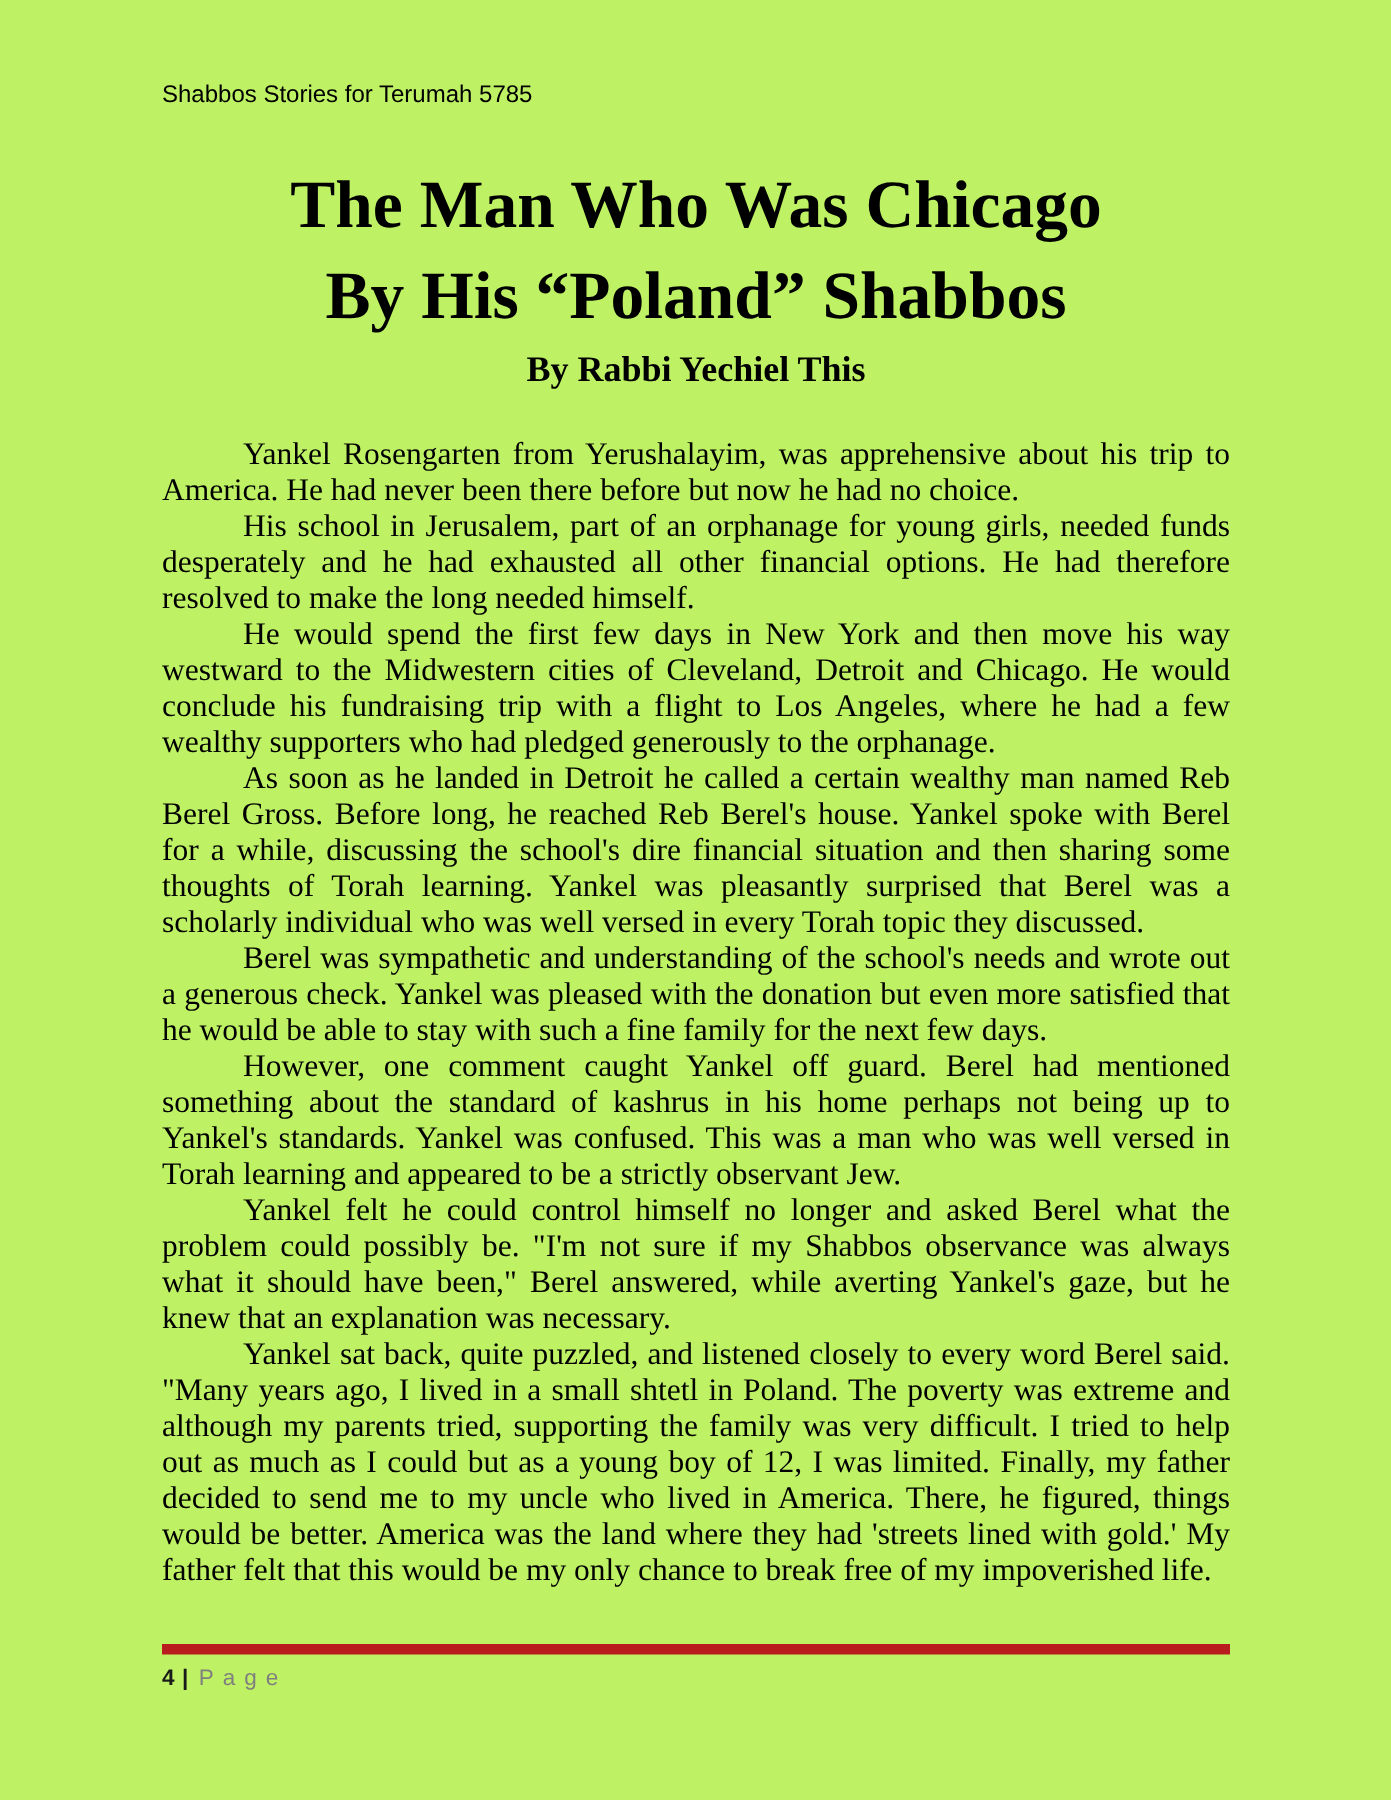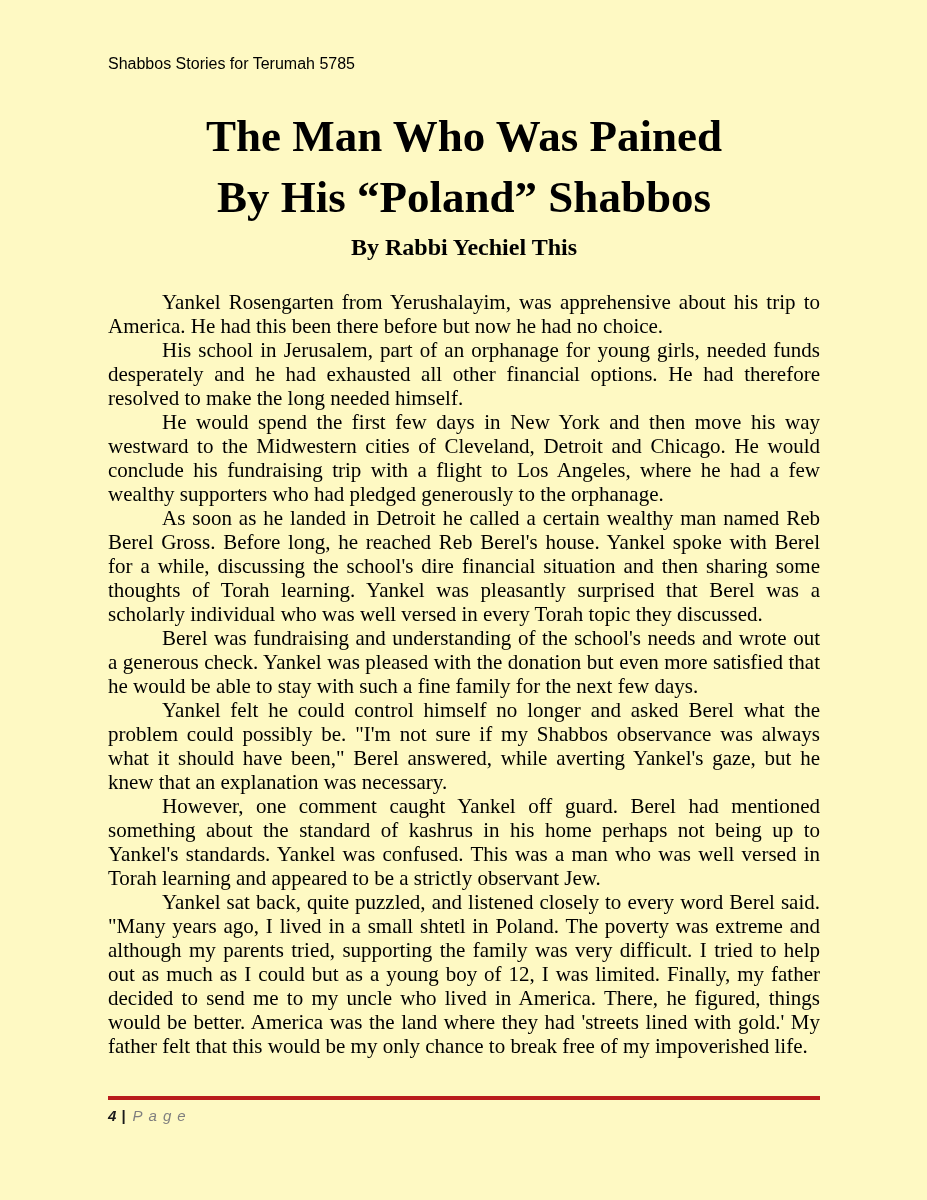--- a/index.html
+++ b/index.html
@@ -4,21 +4,21 @@
 <style>
   html, body {
     margin: 0;
     padding: 0;
     background: #ffffff;
   }
   .page {
     position: relative;
     width: 927px;
     height: 1200px;
-    background: #fef9c3;
+    background: #bef264;
     overflow: hidden;
     font-family: "Liberation Serif", serif;
     color: #000000;
   }
   .doc-header {
     position: absolute;
     left: 108px;
     top: 55px;
     font-family: "Liberation Sans", sans-serif;
     font-size: 16px;
@@ -59,26 +59,25 @@
   }
   .body-text p {
     margin: 0;
     text-indent: 54px;
   }
   .doc-footer {
     position: absolute;
     left: 108px;
     top: 1096px;
     width: 712px;
-    border-top: 4px solid #b91c1c;
+    border-top: 7px solid #b91c1c;
     padding-top: 7px;
     font-family: "Liberation Sans", sans-serif;
     font-size: 15px;
     white-space: nowrap;
-    font-style: italic;
   }
   .doc-footer .page-num {
     font-weight: bold;
     color: #1a1a1a;
   }
   .doc-footer .sep {
     font-weight: bold;
     color: #1a1a1a;
     margin: 0 7px 0 5px;
   }
@@ -89,34 +88,34 @@
 </style>
 </head>
 <body>
 
 <div class="page">
 
   <div class="doc-header">Shabbos Stories for Terumah 5785</div>
 
   <div class="title-block">
     <h1 class="doc-title">
-      <span>The Man Who Was Pained</span><br>
+      <span>The Man Who Was Chicago</span><br>
       <span>By His “Poland” Shabbos</span>
     </h1>
     <div class="doc-byline">By Rabbi Yechiel This</div>
   </div>
 
   <div class="body-text">
-    <p>Yankel Rosengarten from Yerushalayim, was apprehensive about his trip to America. He had this been there before but now he had no choice.</p>
+    <p>Yankel Rosengarten from Yerushalayim, was apprehensive about his trip to America. He had never been there before but now he had no choice.</p>
     <p>His school in Jerusalem, part of an orphanage for young girls, needed funds desperately and he had exhausted all other financial options. He had therefore resolved to make the long needed himself.</p>
     <p>He would spend the first few days in New York and then move his way westward to the Midwestern cities of Cleveland, Detroit and Chicago. He would conclude his fundraising trip with a flight to Los Angeles, where he had a few wealthy supporters who had pledged generously to the orphanage.</p>
     <p>As soon as he landed in Detroit he called a certain wealthy man named Reb Berel Gross. Before long, he reached Reb Berel's house. Yankel spoke with Berel for a while, discussing the school's dire financial situation and then sharing some thoughts of Torah learning. Yankel was pleasantly surprised that Berel was a scholarly individual who was well versed in every Torah topic they discussed.</p>
-    <p>Berel was fundraising and understanding of the school's needs and wrote out a generous check. Yankel was pleased with the donation but even more satisfied that he would be able to stay with such a fine family for the next few days.</p>
+    <p>Berel was sympathetic and understanding of the school's needs and wrote out a generous check. Yankel was pleased with the donation but even more satisfied that he would be able to stay with such a fine family for the next few days.</p>
+    <p>However, one comment caught Yankel off guard. Berel had mentioned something about the standard of kashrus in his home perhaps not being up to Yankel's standards. Yankel was confused. This was a man who was well versed in Torah learning and appeared to be a strictly observant Jew.</p>
     <p>Yankel felt he could control himself no longer and asked Berel what the problem could possibly be. "I'm not sure if my Shabbos observance was always what it should have been," Berel answered, while averting Yankel's gaze, but he knew that an explanation was necessary.</p>
-    <p>However, one comment caught Yankel off guard. Berel had mentioned something about the standard of kashrus in his home perhaps not being up to Yankel's standards. Yankel was confused. This was a man who was well versed in Torah learning and appeared to be a strictly observant Jew.</p>
     <p>Yankel sat back, quite puzzled, and listened closely to every word Berel said. "Many years ago, I lived in a small shtetl in Poland. The poverty was extreme and although my parents tried, supporting the family was very difficult. I tried to help out as much as I could but as a young boy of 12, I was limited. Finally, my father decided to send me to my uncle who lived in America. There, he figured, things would be better. America was the land where they had 'streets lined with gold.' My father felt that this would be my only chance to break free of my impoverished life.</p>
   </div>
 
   <div class="doc-footer">
     <span class="page-num">4</span><span class="sep">|</span><span class="page-label">Page</span>
   </div>
 
 </div>
 
 </body></html>

